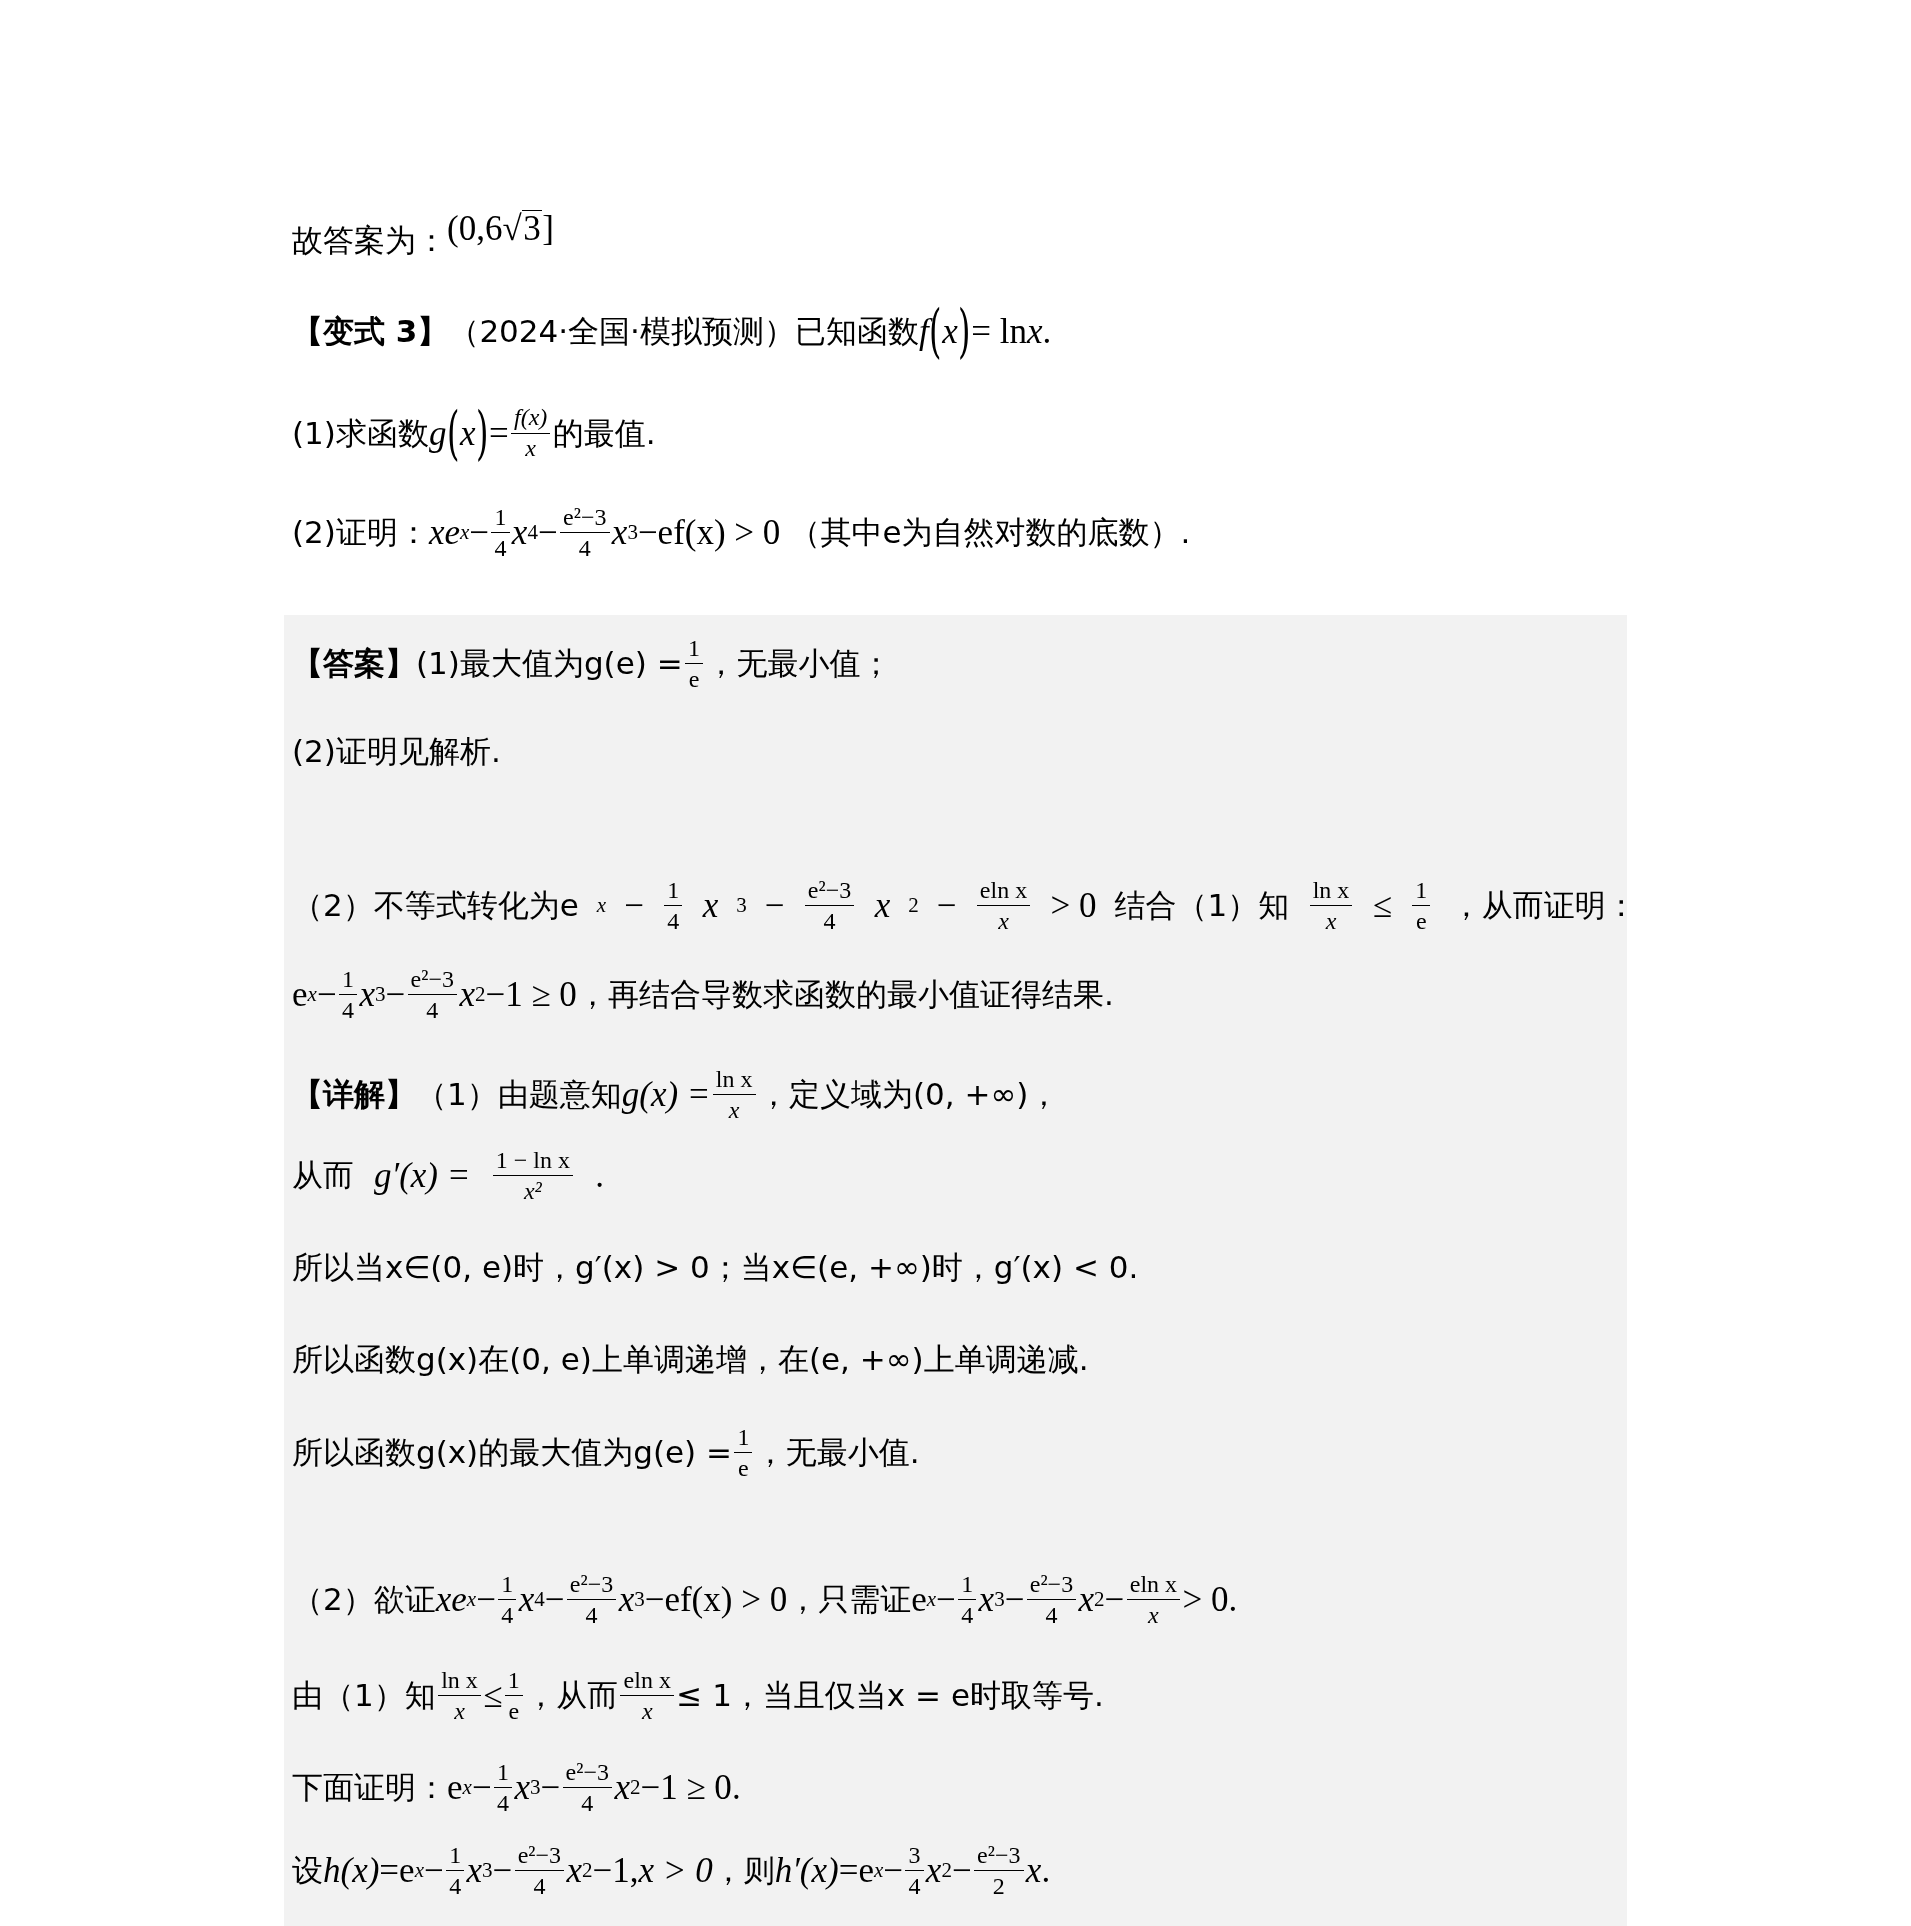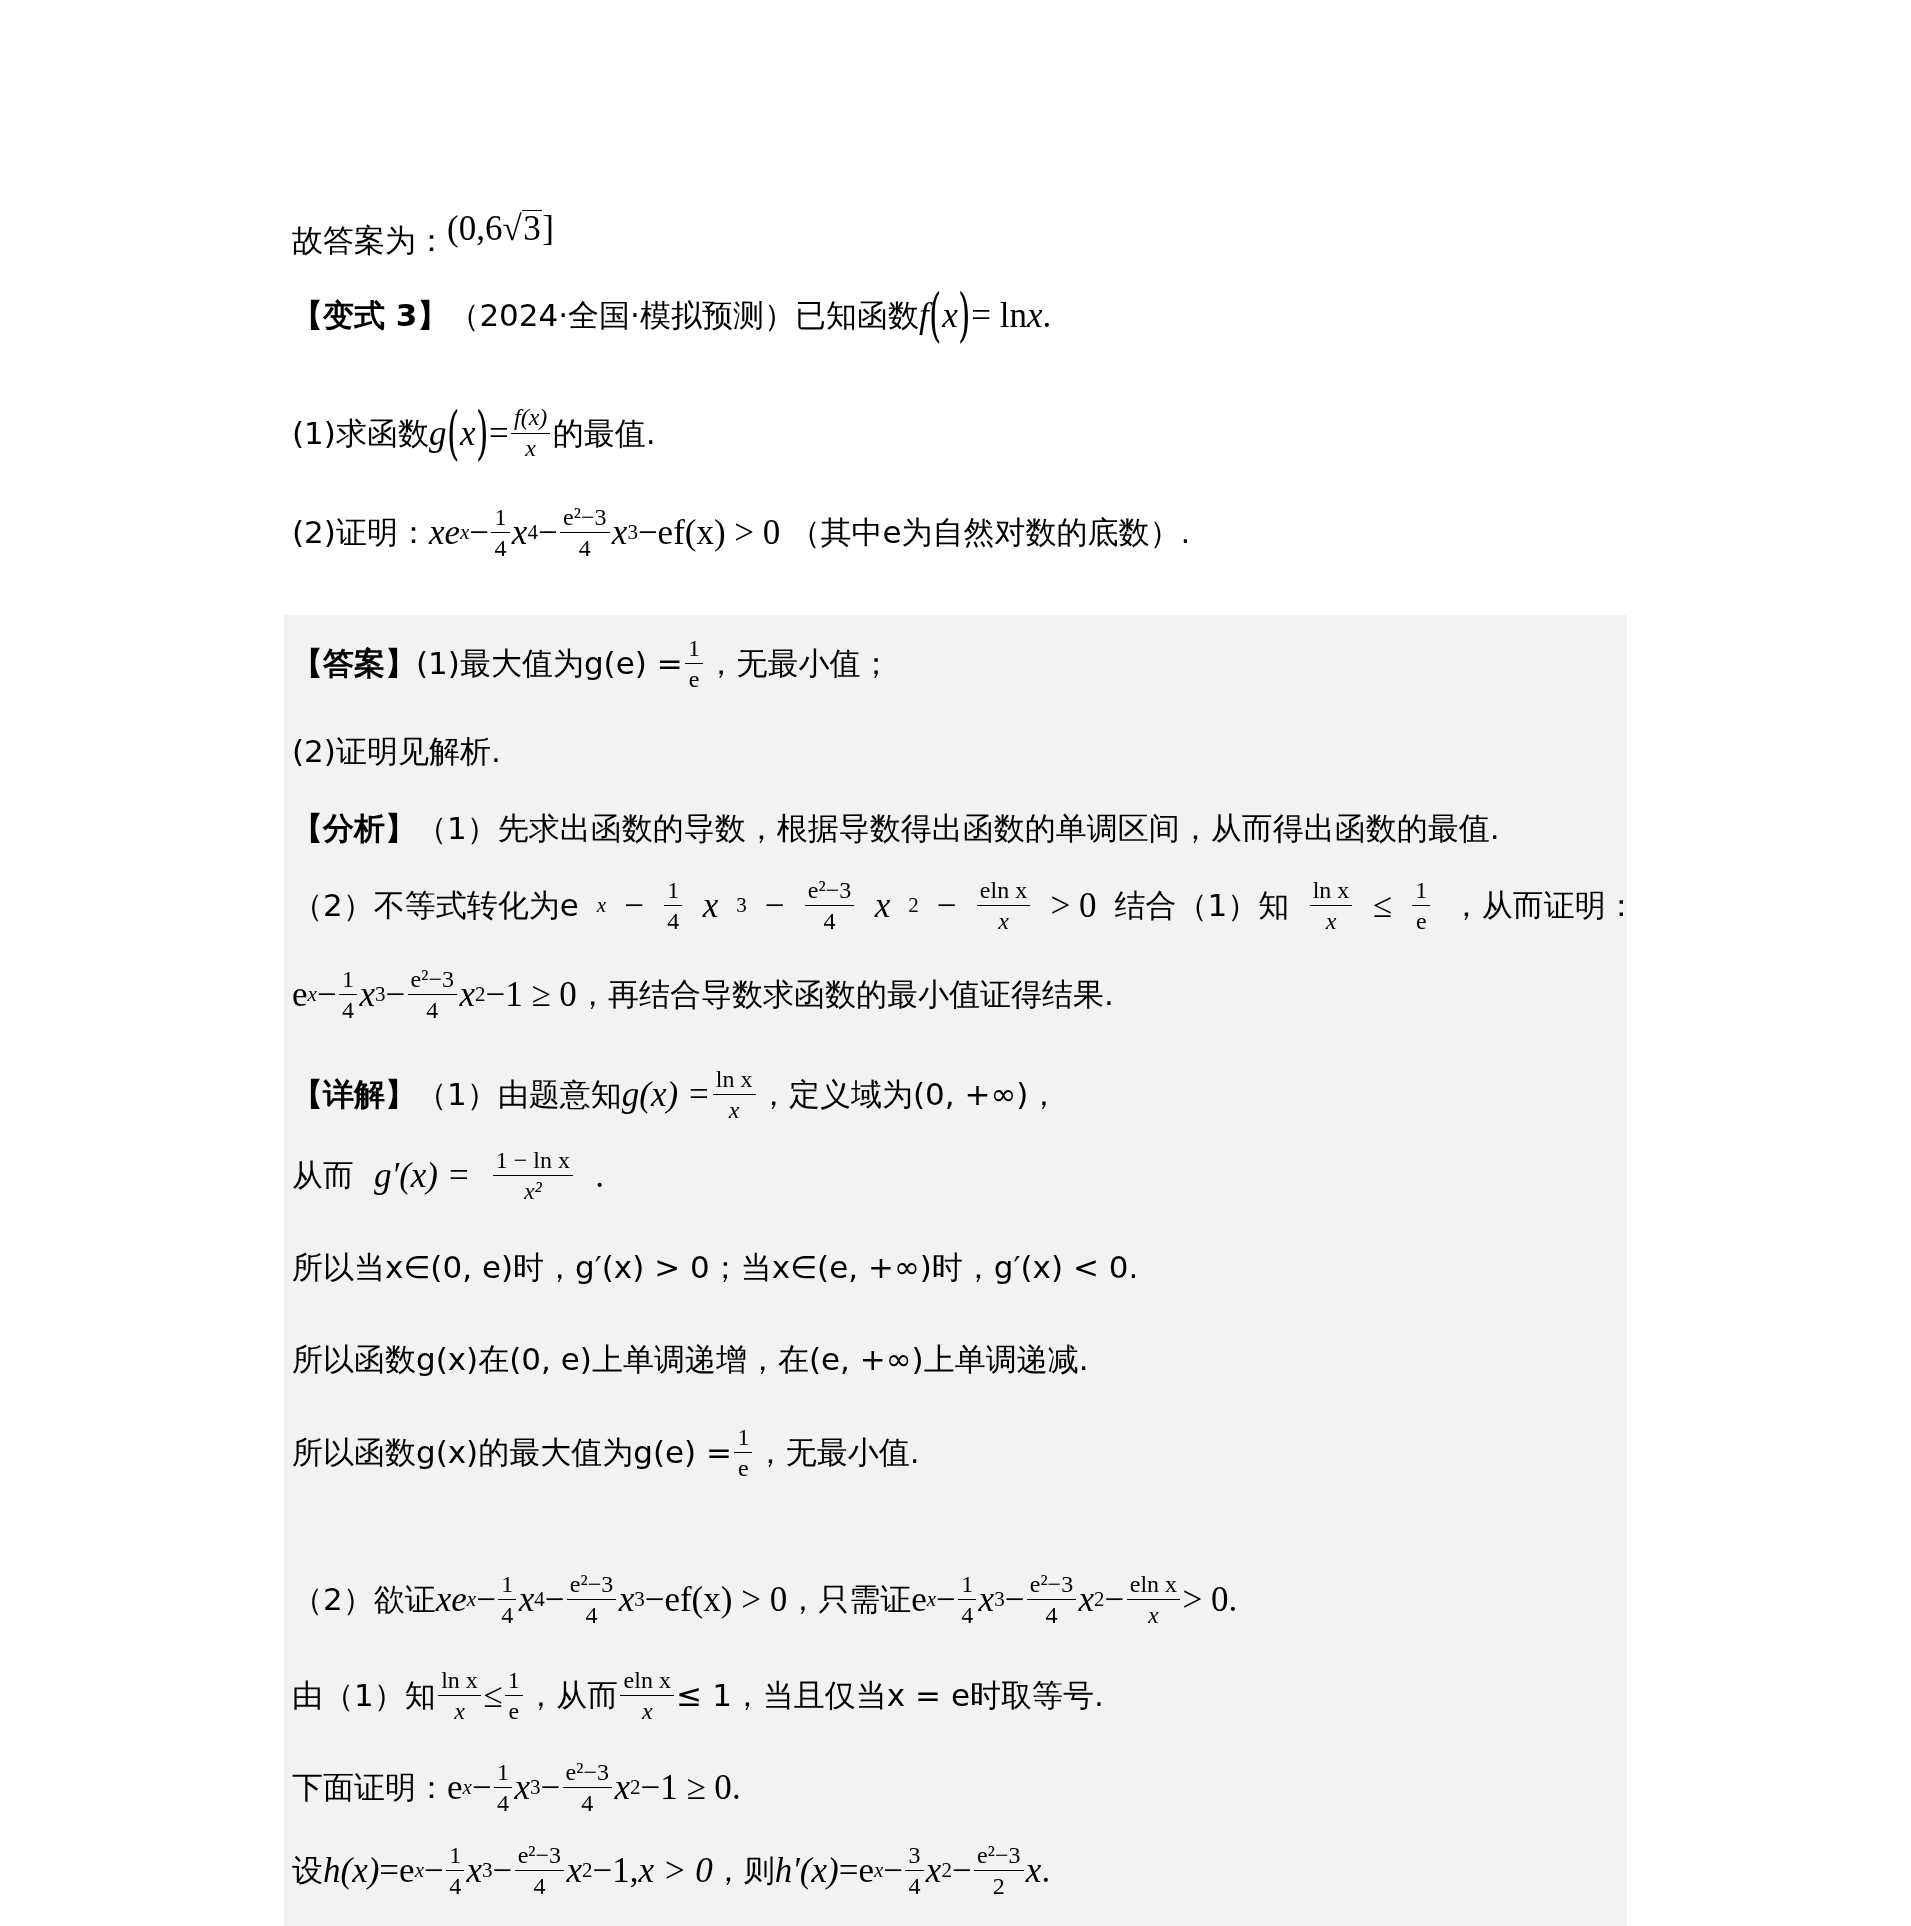--- a/index.html
+++ b/index.html
@@ -41,21 +41,21 @@
 
 <div class="page">
 
   <div class="line" style="top:222px;text-align:right;">
     <span class="cn">故答案为：</span>
     <span class="m" style="position:relative; top:-11.6px;">
       <span>(0,6</span><span class="sqrt">√<span class="rad">3</span></span><span>]</span>
     </span>
   </div>
 
-  <div class="line" style="top:286px;justify-content:flex-end;">
+  <div class="line" style="top:302px;justify-content:flex-end;">
     <span class="cn bold">【变式 3】</span>
     <span class="cn">（2024·全国·模拟预测）</span>
     <span class="cn">已知函数</span>
     <span class="m i">f</span>
     <span class="paren">(</span>
       <span class="m i">x</span>
       <span class="paren">)</span>
     <span class="m">= ln</span>
       <span class="m i">x</span>
     <span class="m">.</span>
@@ -110,24 +110,20 @@
         <span class="num">1</span>
         <span class="bar"></span>
         <span class="den">e</span>
       </span>
     <span class="cn">，无最小值；</span>
   </div>
   <div class="line" style="top:736px;">
     <span class="cn">(2)证明见解析.</span>
   </div>
 
-  <div class="line" style="top:813px;">
-    <span class="cn bold">【分析】</span>
-    <span class="cn">（1）先求出函数的导数，根据导数得出函数的单调区间，从而得出函数的最值.</span>
-  </div>
   <div class="line" style="top:878px;gap:18px;">
     <span class="cn">（2）不等式转化为e</span>
       <span class="m i sup">x</span>
     <span class="m">−</span>
     <span class="frac">
         <span class="num">1</span>
         <span class="bar"></span>
         <span class="den">4</span>
       </span>
     <span class="m i">x</span>

